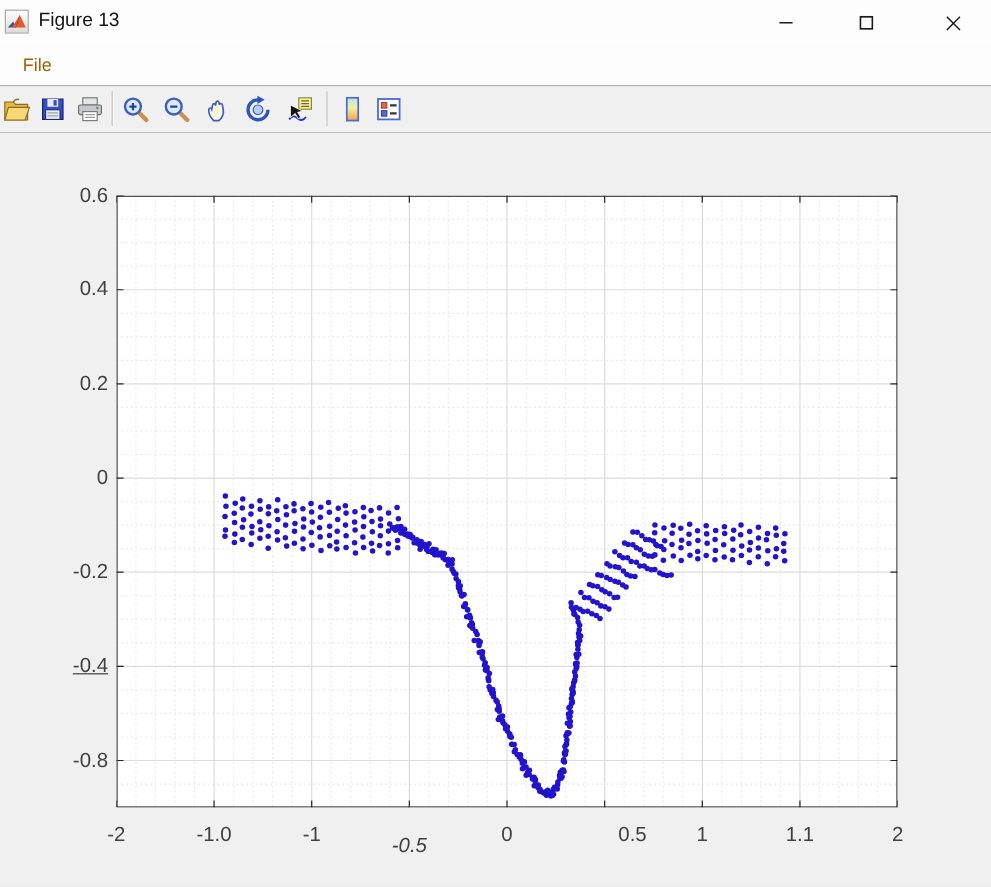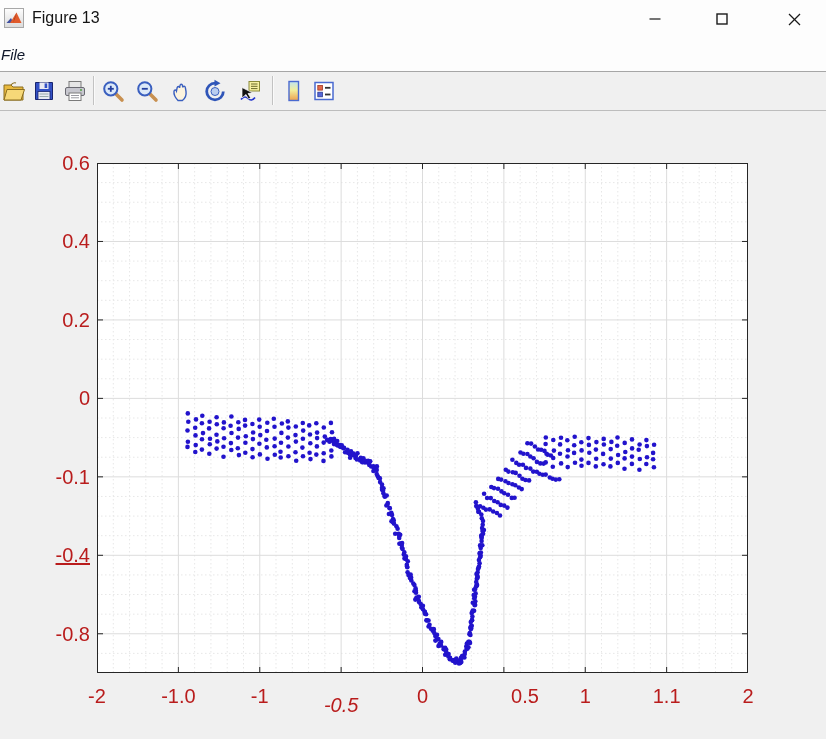--- a/index.html
+++ b/index.html
@@ -6,30 +6,30 @@
   .window{position:relative;width:826px;height:739px;background:#f0f0f0;overflow:hidden;
           font-family:"Liberation Sans",sans-serif;-webkit-font-smoothing:antialiased;}
   
   .titlebar{position:absolute;left:0;top:0;width:826px;height:38px;background:#fdfdfd;}
   .app-icon{position:absolute;left:4px;top:8px;width:20px;height:20px;border:1px solid #a8a8a8;
             background:linear-gradient(#fdfdfd,#dcdcdc);box-sizing:border-box;}
   .title-text{position:absolute;left:32px;top:9px;font-size:16px;color:#141414;}
   .winbtn{position:absolute;top:0;width:46px;height:38px;display:flex;align-items:center;justify-content:center;background:transparent;border:0;}
   
   .menubar{position:absolute;left:0;top:38px;width:826px;height:33px;background:#fdfdfd;border-bottom:1px solid #a6a6a6;}
-  .menu-item{position:absolute;left:1px;top:6px;font-size:15px;color:#0f172a;padding:2px 0;font-style:italic;}
+  .menu-item{position:absolute;left:1px;top:6px;font-size:15px;color:#a16207;padding:2px 18px;}
   
   .toolbar{position:absolute;left:0;top:72px;width:826px;height:38px;background:#f0f0f0;border-bottom:1px solid #bdbdbd;}
   .tbtn{position:absolute;top:4px;width:28px;height:29px;border:1px solid transparent;background:transparent;padding:1px;}
   .tbtn svg{display:block;}
   .tsep{position:absolute;top:4px;width:1px;height:29px;background:#c2c2c2;border-right:1px solid #fafafa;}
   
   .canvas{position:absolute;left:0;top:111px;width:826px;height:628px;background:#f0f0f0;}
   .axes{position:absolute;left:97px;top:52px;width:651px;height:510px;}
-  .ticklabel{position:absolute;font-size:20px;color:#b91c1c;line-height:20px;}
+  .ticklabel{position:absolute;font-size:17px;color:#404040;line-height:20px;}
   .xlab{width:70px;text-align:center;}
   .ylab{width:80px;text-align:right;}
 </style>
 </head>
 <body>
 
 <div class="window">
 
   <div class="titlebar">
     <span class="app-icon">
@@ -751,18 +751,18 @@
       <div class="ticklabel xlab" style="left: 306.125px; top: 584px; font-style: italic;">-0.5</div>
       <div class="ticklabel xlab" style="left: 387.5px; top: 575px;">0</div>
       <div class="ticklabel xlab" style="left: 468.875px; top: 575px; text-align: right;">0.5</div>
       <div class="ticklabel xlab" style="left: 550.25px; top: 575px;">1</div>
       <div class="ticklabel xlab" style="left: 631.625px; top: 575px;">1.1</div>
       <div class="ticklabel xlab" style="left: 713px; top: 575px;">2</div>
       <div class="ticklabel ylab" style="left: 10px; top: 42px;">0.6</div>
       <div class="ticklabel ylab" style="left: 10px; top: 120.462px;">0.4</div>
       <div class="ticklabel ylab" style="left: 10px; top: 198.923px; text-align: right;">0.2</div>
       <div class="ticklabel ylab" style="left: 10px; top: 277.385px;">0</div>
-      <div class="ticklabel ylab" style="left: 10px; top: 355.846px;">-0.1</div>
+      <div class="ticklabel ylab" style="left: 10px; top: 355.846px;">-0.2</div>
       <div class="ticklabel ylab" style="left: 10px; top: 434.308px; text-decoration: underline;">-0.4</div>
       <div class="ticklabel ylab" style="left: 10px; top: 512.769px;">-0.8</div>
     </div>
 
 </div>
 
 </body></html>

